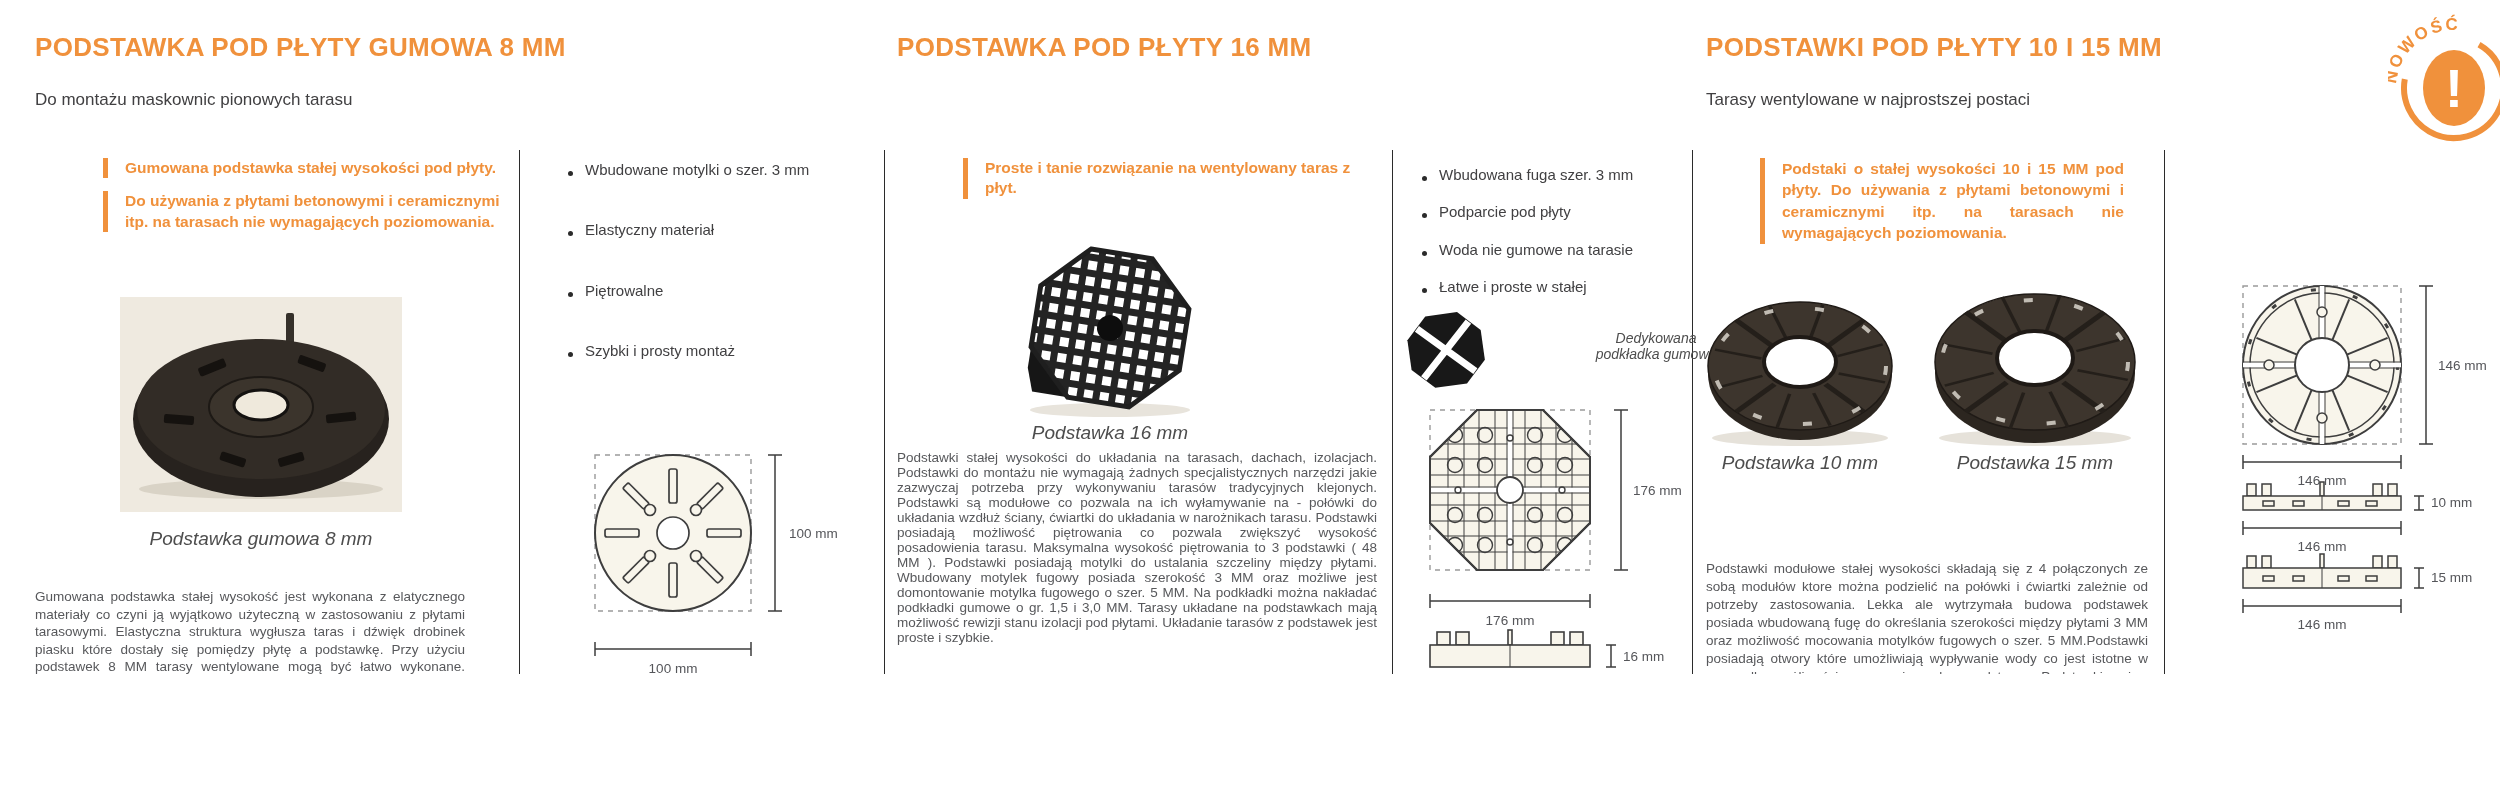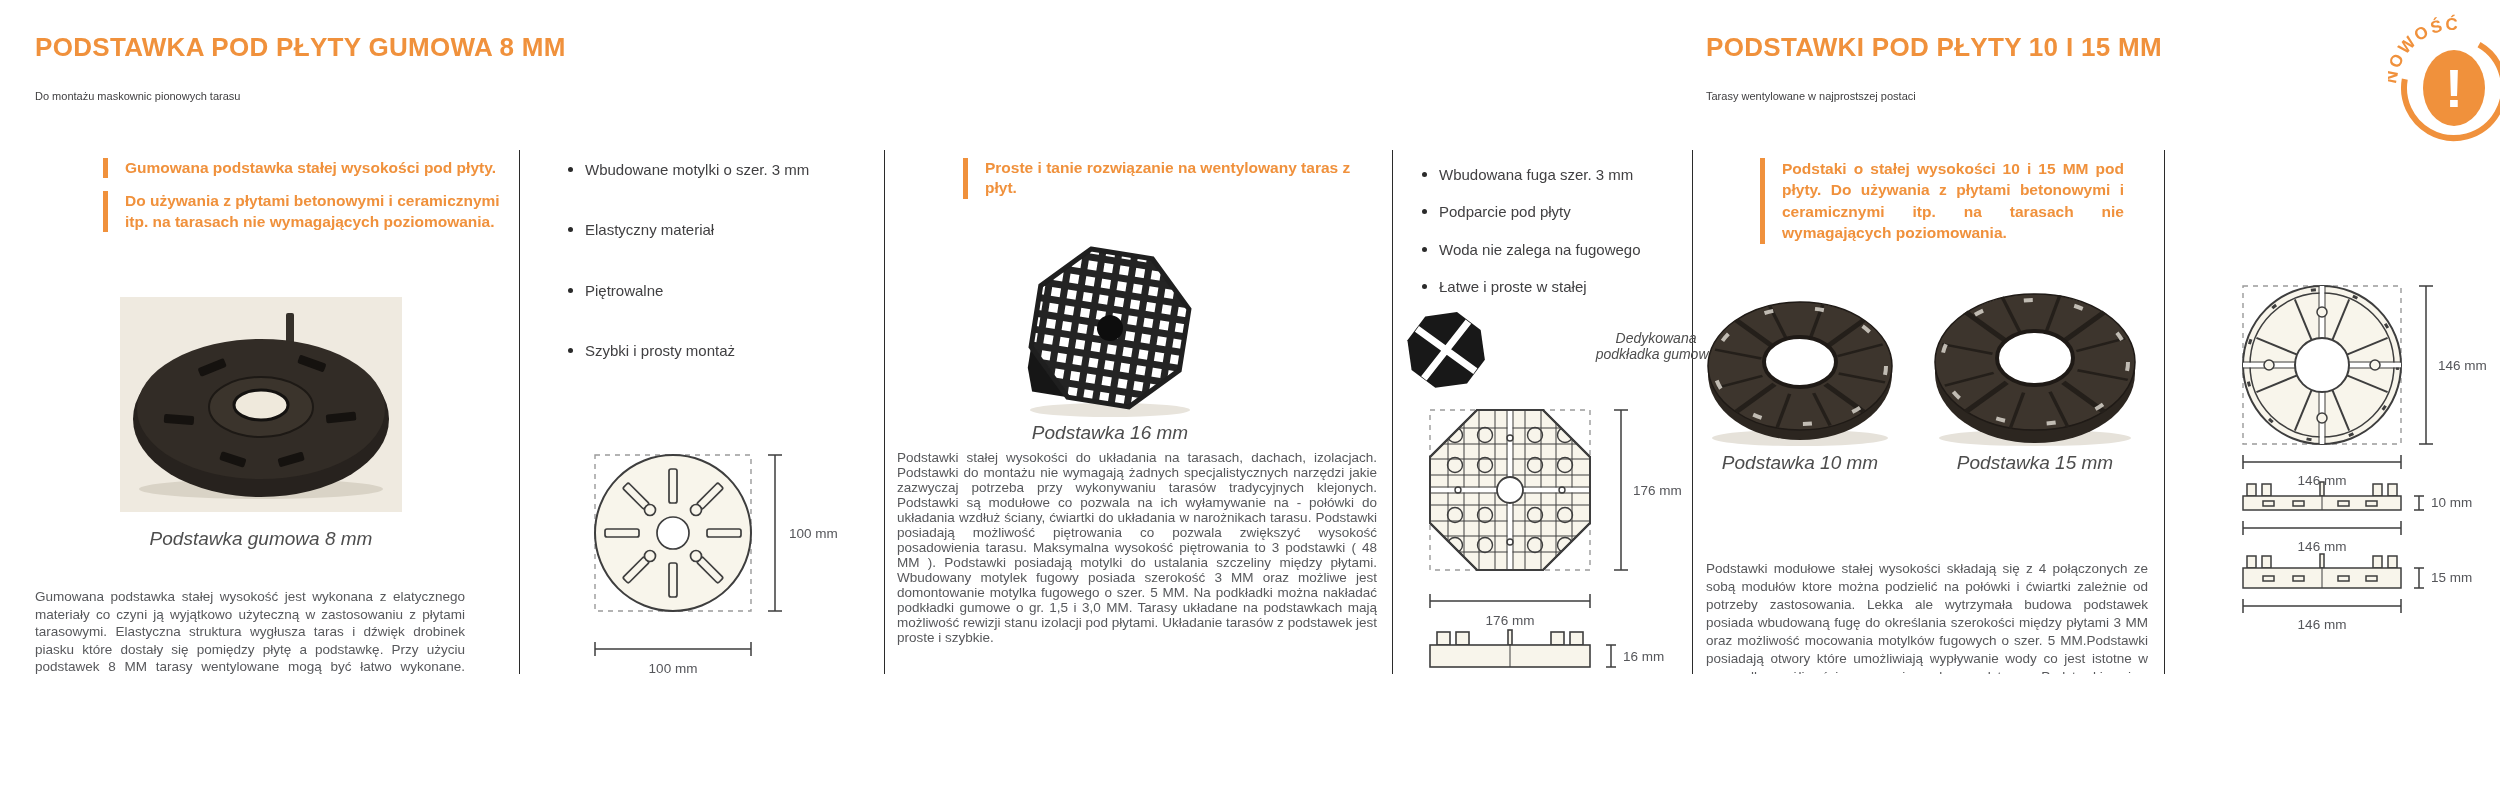--- a/index.html
+++ b/index.html
@@ -1,28 +1,28 @@
 <!DOCTYPE html>
 <html><head>
 <meta charset="utf-8">
 <style>
   html,body{margin:0;padding:0;background:#ffffff;}
   .page{position:relative;width:2500px;height:674px;background:#ffffff;overflow:hidden;
         font-family:"Liberation Sans",sans-serif;color:#414042;}
   .abs{position:absolute;}
   .vr{position:absolute;top:150px;height:582px;width:1px;background:#2b2b2b;}
   .title{position:absolute;font-size:26px;font-weight:bold;color:#F0913C;letter-spacing:.3px;white-space:nowrap;}
-  .subtitle{position:absolute;font-size:11px;color:#414042;white-space:nowrap;}
+  .subtitle{position:absolute;font-size:17px;color:#414042;white-space:nowrap;}
   .features{position:absolute;}
   .feature{display:flex;margin-bottom:13px;padding-left:48px;}
   .fbar{flex:0 0 5px;background:#F0913C;margin-right:17px;}
   .ftext{font-size:15.5px;font-weight:bold;color:#F0913C;line-height:1.32;}
   .just .ftext{text-align:justify;}
   .bullets{position:absolute;}
-  .bullet-item{display:flex;align-items:flex-start;}
+  .bullet-item{display:flex;align-items:center;}
   .g1 .bullet-item{margin-bottom:40px;}
   .g2 .bullet-item{margin-bottom:17px;}
   .dot{flex:0 0 5px;height:5px;border-radius:50%;background:#2b2b2b;margin:7px 12px 0 0;}
   .btext{font-size:15px;color:#414042;line-height:1.35;}
   .caption{position:absolute;font-size:19px;font-style:italic;color:#4d4d4d;text-align:center;}
   .bodytxt{position:absolute;font-size:13.5px;color:#57585B;text-align:justify;margin:0;}
   .lh1{line-height:17.6px;} .lh2{line-height:15px;} .lh3{line-height:18px;}
   .photo{position:absolute;}
   .photo1-bg{background:#EFEAE0;}
   .dim{font:13.5px "Liberation Sans",sans-serif;fill:#55565A;}
@@ -121,20 +121,21 @@
       <path d="M93 256 l2 -10 h6 l2 10 z"></path>
       <path d="M132 256 l6 -12 h22 l6 12 z"></path>
       <rect x="22" y="256" width="152" height="12" rx="2"></rect>
     </g>
     <path d="M196 256 V268 M191 256 H201 M191 268 H201" stroke="#3e3e3e" stroke-width="1.5" fill="none"></path>
     <text class="dim" x="210" y="267">8 mm</text>
     <path d="M22 296 H174 M22 289 V303 M174 289 V303" stroke="#3e3e3e" stroke-width="1.5" fill="none"></path>
     <text class="dim" x="98" y="320" text-anchor="middle">100 mm</text>
   </svg>
 
+  <div class="title" style="left:897px;top:32px">PODSTAWKA POD PŁYTY 16 MM</div>
 
   <div class="features" style="left:915px;top:158px;width:460px">
     <div class="feature">
       <span class="fbar"></span>
       <span class="ftext">Proste i tanie rozwiązanie na wentylowany taras z płyt.</span>
     </div>
   </div>
 
   <div class="photo" style="left:1015px;top:240px;width:190px;height:180px">
     <svg width="190" height="180" viewBox="0 0 190 180">
@@ -164,21 +165,21 @@
     <div class="bullet-item">
         <span class="dot"></span>
         <span class="btext">Wbudowana fuga szer. 3 mm</span>
       </div>
     <div class="bullet-item">
         <span class="dot"></span>
         <span class="btext">Podparcie pod płyty</span>
       </div>
     <div class="bullet-item">
         <span class="dot"></span>
-        <span class="btext">Woda nie zalega na fugowego</span>
+        <span class="btext">Woda nie gumowe na tarasie</span>
       </div>
     <div class="bullet-item">
         <span class="dot"></span>
         <span class="btext">Łatwe i proste w stałej</span>
       </div>
   </div>
 
   <svg class="abs" style="left:1405px;top:310px" width="82" height="80" viewBox="0 0 82 80">
     <g transform="rotate(-8 41 39)">
       <polygon points="25,4 57,4 78,25 78,55 57,76 25,76 4,55 4,25" fill="#181818"></polygon>

